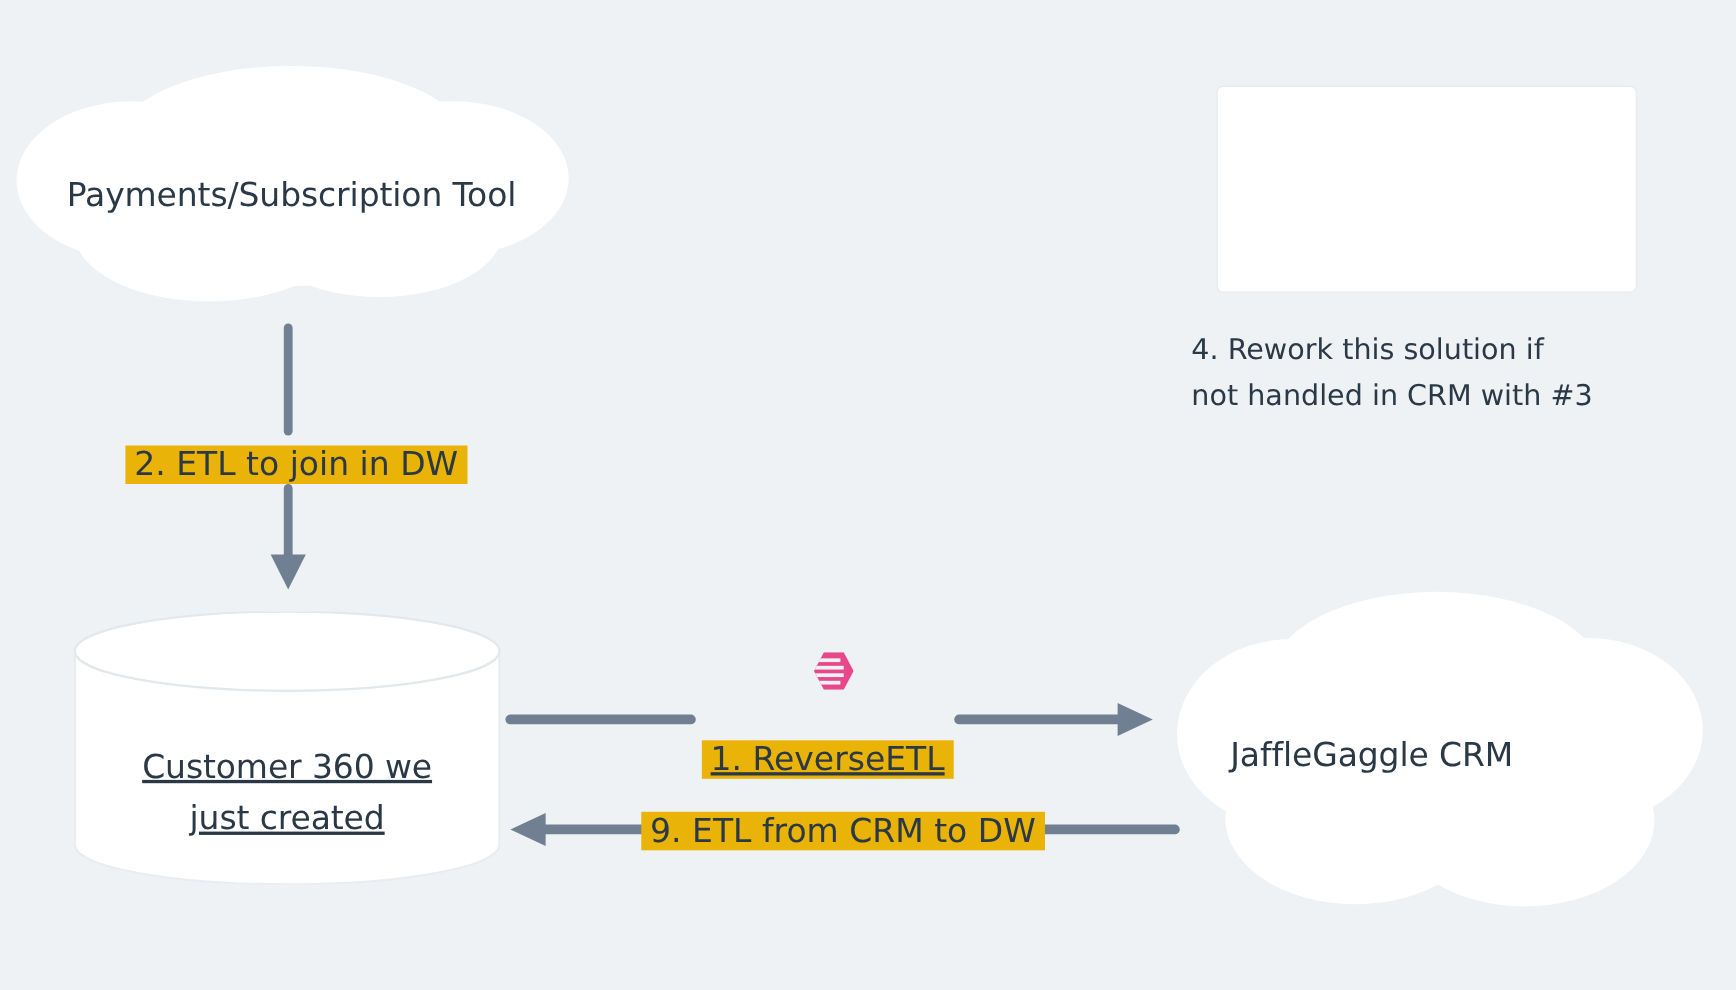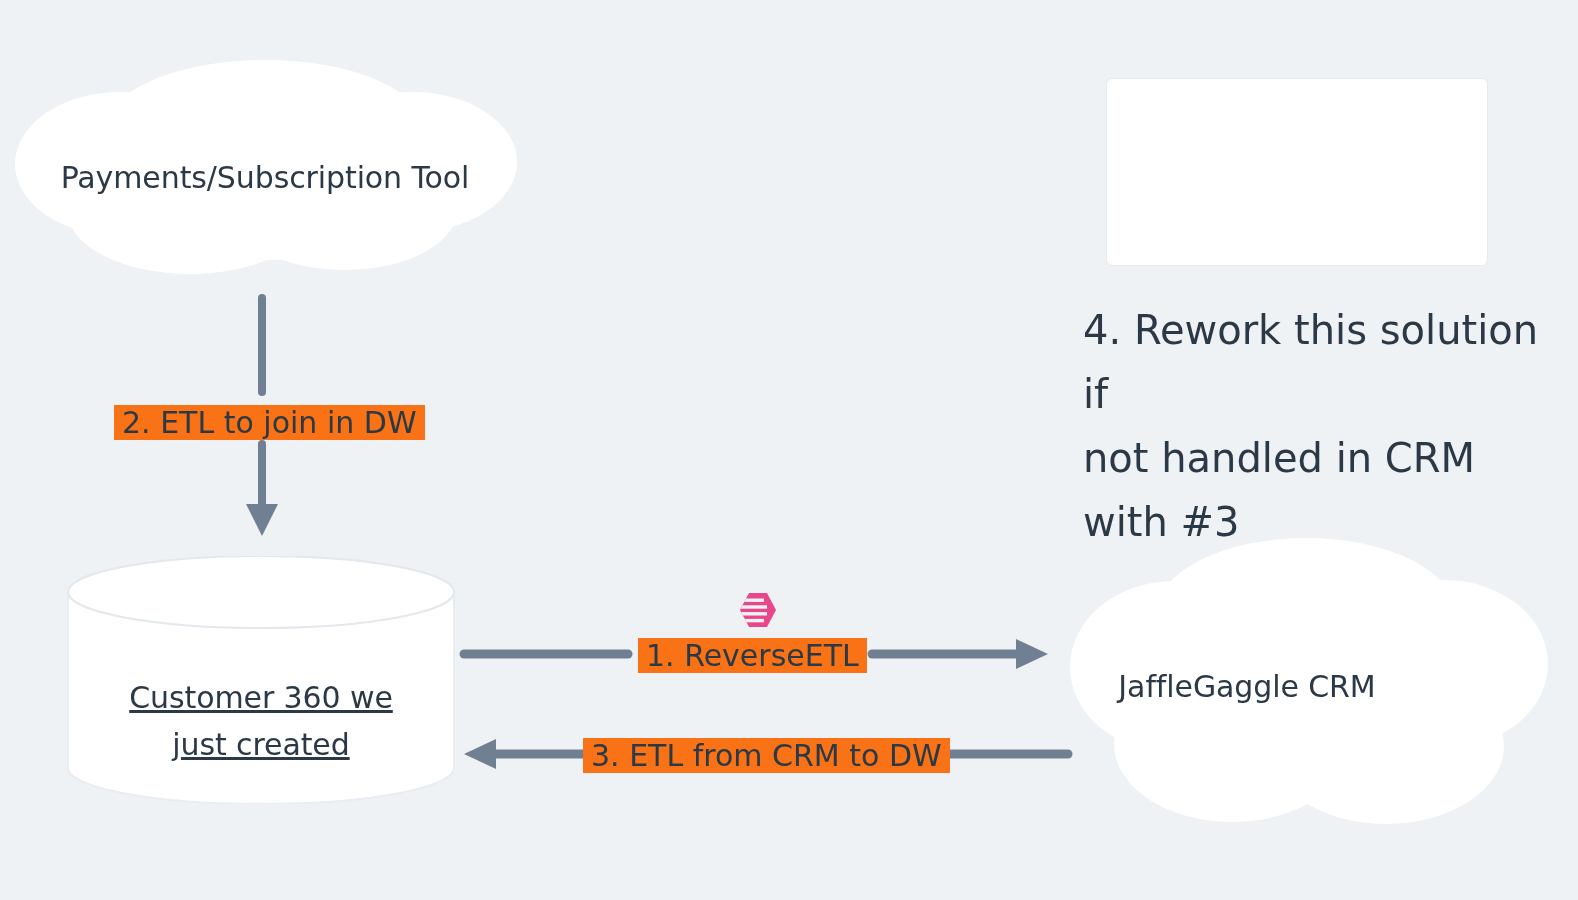--- a/index.html
+++ b/index.html
@@ -29,28 +29,28 @@
     white-space: pre-line;
     pointer-events: none;
   }
   .shape-svg {
     position: absolute;
     display: block;
   }
   .note-text {
     position: absolute;
     color: #2b3947;
-    font-size: 40px;
+    font-size: 26px;
     font-family: "DejaVu Sans", sans-serif;
     line-height: 1.6;
     white-space: pre-line;
   }
   .label-chip {
     position: absolute;
-    background: #f97316;
+    background: #eab308;
     color: #2b3947;
     font-size: 30px;
     font-family: "DejaVu Sans", sans-serif;
     padding: 0 8px;
     white-space: nowrap;
   }
 </style>
 </head>
 <body>
 
@@ -118,22 +118,22 @@
       <rect x="0" y="24.1" width="31" height="3.4" fill="#eef2f5"></rect>
       <rect x="0" y="30.9" width="28" height="3.4" fill="#eef2f5"></rect>
     </g>
   </svg>
 
   <svg class="shape-svg" style="left:456px; top:636px; width:600px; height:36px;" viewBox="0 0 600 36">
     <line x1="8" y1="18" x2="172" y2="18" stroke="#707f92" stroke-width="9" stroke-linecap="round"></line>
     <line x1="416" y1="18" x2="566" y2="18" stroke="#707f92" stroke-width="9" stroke-linecap="round"></line>
     <polygon points="592,18 560,3 560,33" fill="#707f92"></polygon>
   </svg>
-  <div class="label-chip" style="left:638px; top:638px;">1. ReverseETL</div>
+  <div class="label-chip" style="left:638px; top:673px;text-decoration:underline;">1. ReverseETL</div>
 
   <svg class="shape-svg" style="left:456px; top:736px; width:620px; height:36px;" viewBox="0 0 620 36">
     <polygon points="8,18 40,3 40,33" fill="#707f92"></polygon>
     <line x1="36" y1="18" x2="132" y2="18" stroke="#707f92" stroke-width="9" stroke-linecap="round"></line>
     <line x1="492" y1="18" x2="612" y2="18" stroke="#707f92" stroke-width="9" stroke-linecap="round"></line>
   </svg>
-  <div class="label-chip" style="left:583px; top:738px;">3. ETL from CRM to DW</div>
+  <div class="label-chip" style="left:583px; top:738px;">9. ETL from CRM to DW</div>
 
 </div>
 
 </body></html>

